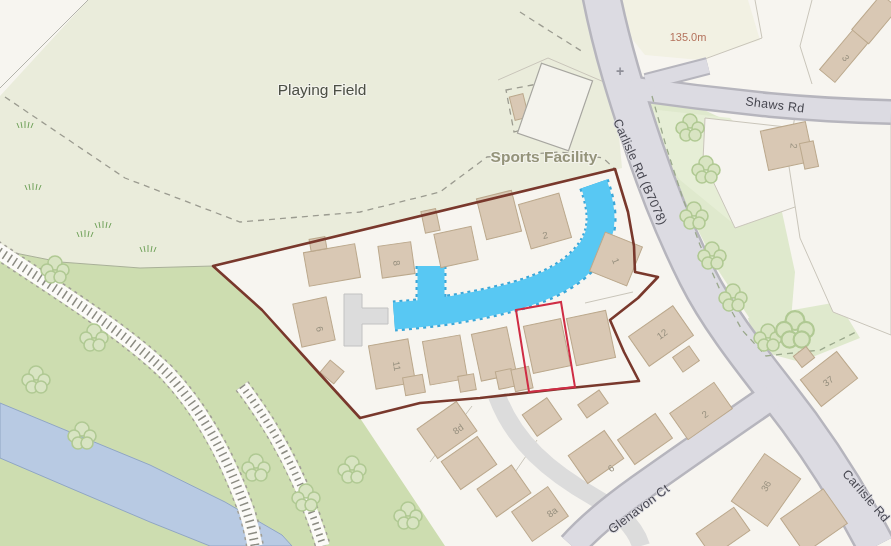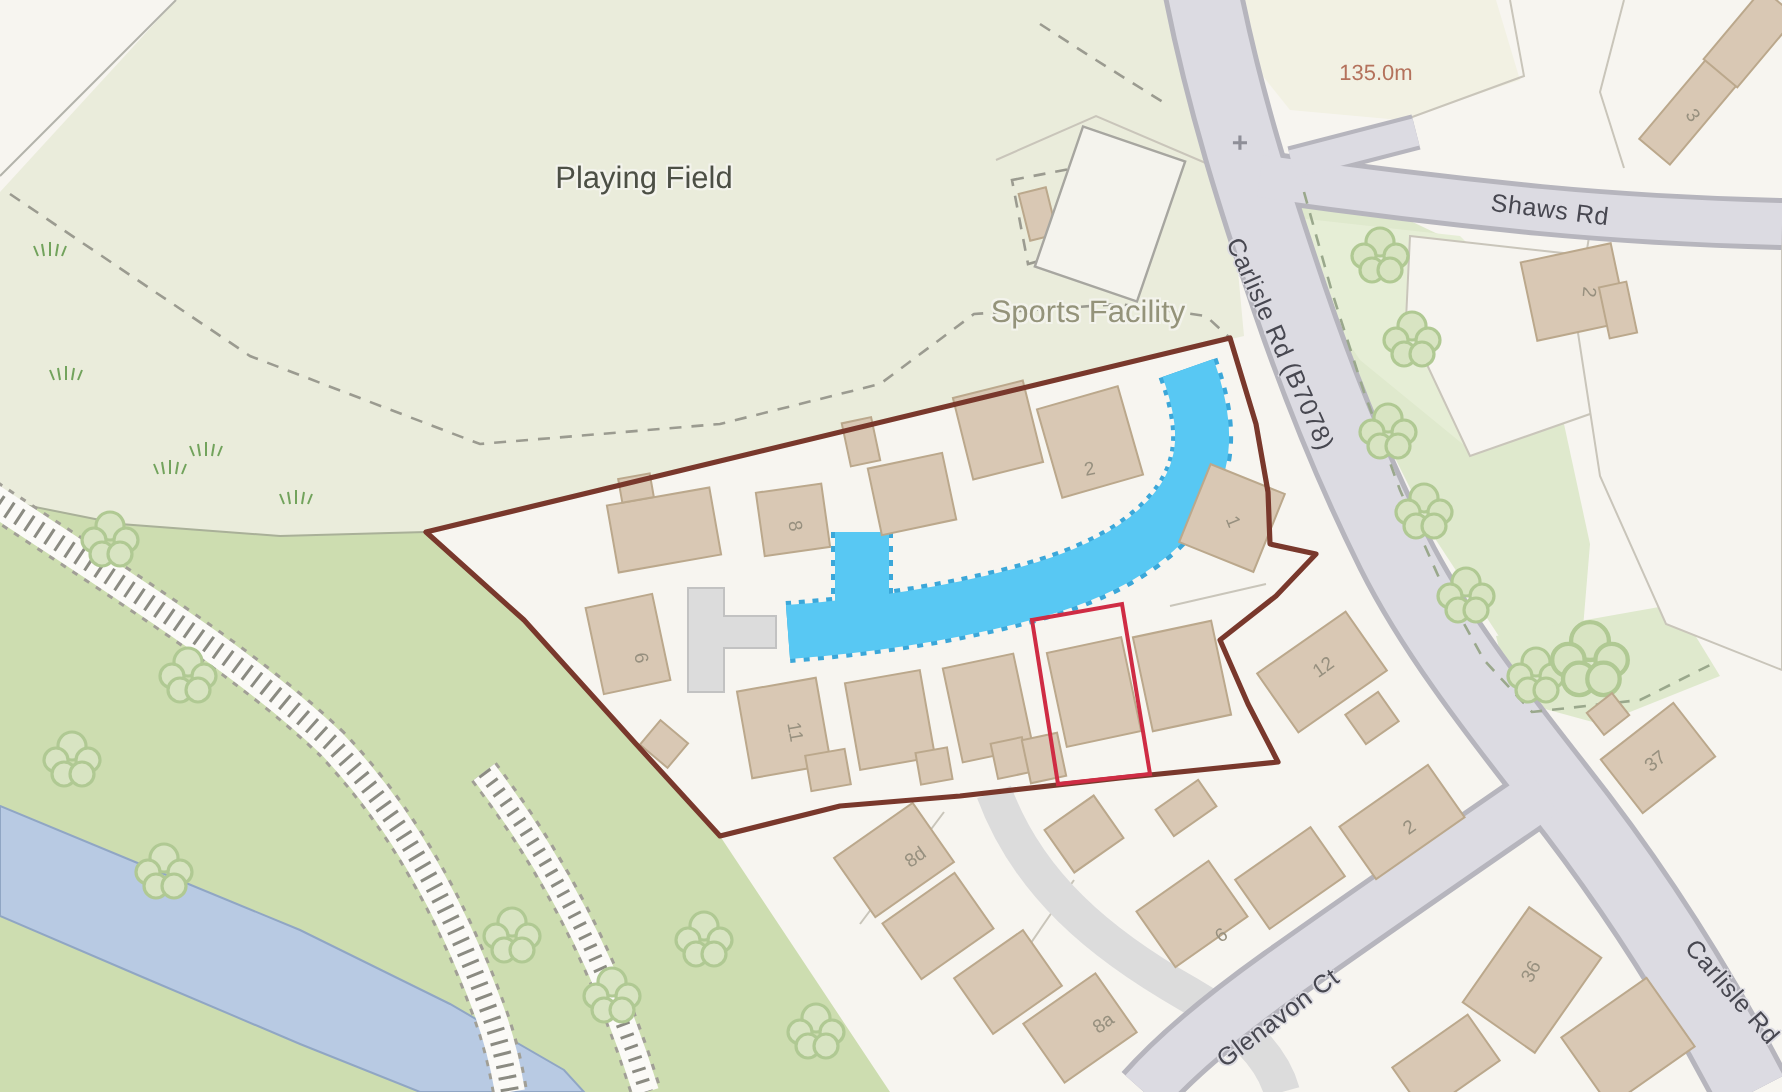--- a/index.html
+++ b/index.html
@@ -4,21 +4,21 @@
 <style>
   html,body{margin:0;padding:0;background:#f7f5f0;}
   #map{position:relative;width:891px;height:546px;overflow:hidden;
        font-family:"Liberation Sans", sans-serif;background:#f7f5f0;}
   #map svg{position:absolute;left:0;top:0;}
   #labels-layer{position:absolute;left:0;top:0;width:100%;height:100%;pointer-events:none;}
   .map-label{position:absolute;white-space:nowrap;transform:translate(-50%,-50%);}
   .area-label{font-size:15.5px;color:#4c4f45;
     text-shadow:1px 0 0 #f3f3ec,-1px 0 0 #f3f3ec,0 1px 0 #f3f3ec,0 -1px 0 #f3f3ec,
     1px 1px 0 #f3f3ec,-1px -1px 0 #f3f3ec,1px -1px 0 #f3f3ec,-1px 1px 0 #f3f3ec;}
-  .olive{color:#94937a;}
+  .olive{color:#94937a;font-weight:bold;}
   .road-label{font-size:12.5px;color:#474750;letter-spacing:.3px;
     text-shadow:1px 0 0 #dcdbe2,-1px 0 0 #dcdbe2,0 1px 0 #dcdbe2,0 -1px 0 #dcdbe2;}
   .elev-label{font-size:11px;color:#b4725c;
     text-shadow:1px 0 0 #f2f1e3,-1px 0 0 #f2f1e3,0 1px 0 #f2f1e3,0 -1px 0 #f2f1e3;}
   .plus-label{font-size:14px;color:#8f8f98;font-weight:bold;}
   .hnum{position:absolute;font-size:9.5px;color:#97907f;white-space:nowrap;
         transform:translate(-50%,-50%);}
 </style>
 </head>
 <body>

